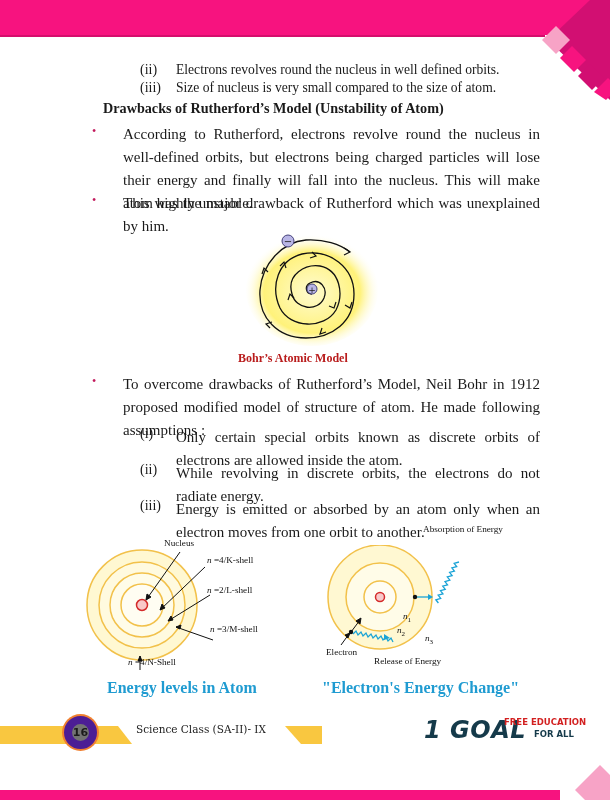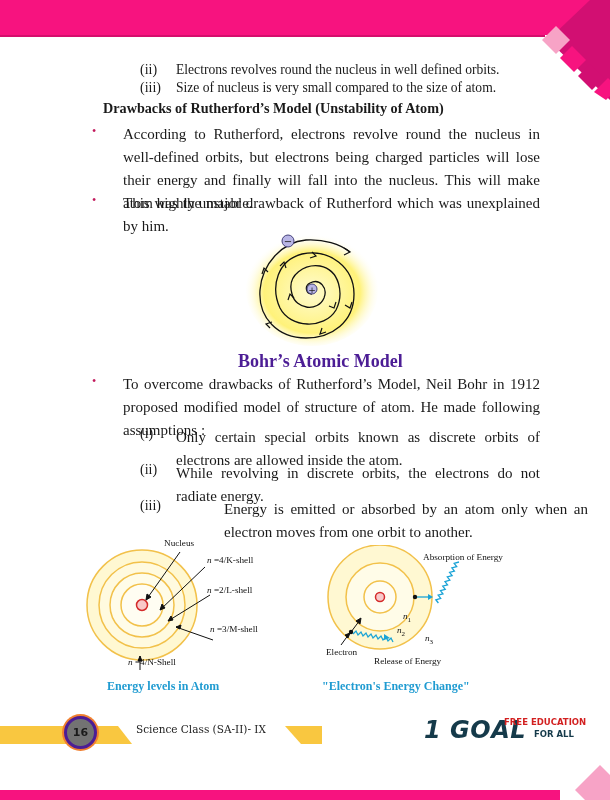--- a/index.html
+++ b/index.html
@@ -13,27 +13,27 @@
   .top-band-line { position: absolute; left: 0; top: 35px; width: 545px; height: 2px; background: #d40e6c; }
   .corner { position: absolute; right: 0; top: 0; width: 90px; height: 100px; }
   .bottom-band { position: absolute; left: 0; top: 790px; width: 560px; height: 10px; background: #f7137f; }
   .corner-bottom { position: absolute; right: 0; top: 740px; width: 90px; height: 60px; }
 
   .line { position: absolute; font-size: 13.6px; line-height: 16px; white-space: nowrap; }
   .just { position: absolute; font-size: 15px; line-height: 23px; text-align: justify; text-align-last: left; }
   .roman { position: absolute; font-size: 14px; line-height: 16px; }
   .bullet { position: absolute; color: #c2185b; font-size: 12px; line-height: 16px; }
   .h-bold { position: absolute; font-weight: bold; font-size: 14.2px; line-height: 16px; white-space: nowrap; }
-  .h-blue { position: absolute; font-weight: bold; font-size: 18px; color: #4c1d95; white-space: nowrap; }
-  .caption { position: absolute; font-weight: bold; font-size: 12px; color: #1f9bd1; white-space: nowrap; text-align: center; }
+  .h-blue { position: absolute; font-weight: bold; font-size: 12px; color: #b91c1c; white-space: nowrap; }
+  .caption { position: absolute; font-weight: bold; font-size: 16px; color: #1f9bd1; white-space: nowrap; text-align: center; }
   .fig-label { position: absolute; font-size: 9.2px; white-space: nowrap; color: #111; }
   .fig-label i { font-style: italic; }
   .page-num {
     position: absolute; left: 64px; top: 716px; width: 33px; height: 33px; border-radius: 50%;
-    background: #737373; border: 3px solid #4c1d95; box-shadow: 0 0 0 2px #f08030;
+    background: #737373; border: 8px solid #4c1d95; box-shadow: 0 0 0 2px #f08030;
     font-family: "DejaVu Sans", sans-serif; font-weight: bold; font-size: 11px; color: #1a1a1a;
     display: flex; align-items: center; justify-content: center; box-sizing: border-box;
   }
   .footer-title { position: absolute; left: 136px; top: 723px; font-family: "DejaVu Serif", serif; font-size: 10.5px; color: #222; white-space: nowrap; }
   .logo-main { position: absolute; left: 424px; top: 716px; font-family: "DejaVu Sans", sans-serif; font-weight: bold; font-size: 24px; color: #153a4a; letter-spacing: 0.5px; font-style: italic; white-space: nowrap; }
   .logo-red { position: absolute; left: 504px; top: 717px; font-family: "DejaVu Sans", sans-serif; font-weight: bold; font-size: 8.5px; color: #d21f1f; white-space: nowrap; }
   .logo-sub { position: absolute; left: 534px; top: 729px; font-family: "DejaVu Sans", sans-serif; font-weight: bold; font-size: 8.5px; color: #153a4a; white-space: nowrap; }
 </style>
 </head>
 <body>
@@ -90,21 +90,21 @@
 <div class="h-blue" style="left:238px; top:351px;">Bohr’s Atomic Model</div>
 
 <div class="bullet" style="left:92px; top:373px;">•</div>
 <div class="just" style="left:123px; top:373px; width:417px;">To overcome drawbacks of Rutherford’s Model, Neil Bohr in 1912 proposed modified model of structure of atom. He made following assumptions :</div>
 
 <div class="roman" style="left:140px; top:426px;">(i)</div>
 <div class="just" style="left:176px; top:426px; width:364px;">Only certain special orbits known as discrete orbits of electrons are allowed inside the atom.</div>
 <div class="roman" style="left:140px; top:462px;">(ii)</div>
 <div class="just" style="left:176px; top:462px; width:364px;">While revolving in discrete orbits, the electrons do not radiate energy.</div>
 <div class="roman" style="left:140px; top:498px;">(iii)</div>
-<div class="just" style="left:176px; top:498px; width:364px;margin-left:48px;">Energy is emitted or absorbed by an atom only when an electron moves from one orbit to another.</div>
+<div class="just" style="left:176px; top:498px; width:364px;">Energy is emitted or absorbed by an atom only when an electron moves from one orbit to another.</div>
 
 <svg style="position:absolute; left:80px; top:540px; width:200px; height:140px;" viewBox="0 0 200 140">
   <circle cx="62" cy="65" r="55" fill="#fff8d2" stroke="#f2c14a" stroke-width="1.5"></circle>
   <circle cx="62" cy="65" r="43" fill="#fffadf" stroke="#f2c14a" stroke-width="1.5"></circle>
   <circle cx="62" cy="65" r="32" fill="#fffce8" stroke="#f2c14a" stroke-width="1.5"></circle>
   <circle cx="62" cy="65" r="21" fill="#fffdf2" stroke="#f2c14a" stroke-width="1.5"></circle>
   <circle cx="62" cy="65" r="5.5" fill="#f9c9c9" stroke="#d42a2a" stroke-width="1.5"></circle>
   <g stroke="#111" stroke-width="1" fill="#111">
     <line x1="100" y1="12" x2="66" y2="60"></line>
       <polygon points="66,60 67,54 71,57"></polygon>
@@ -139,21 +139,21 @@
   <path d="M 38 89 l 3 -3 l 2 4 l 3 -3 l 2 4 l 3 -3 l 2 4 l 3 -3 l 2 4 l 3 -3 l 2 4 l 3 -3 l 2 4 l 3 -3 l 2 4 l 3 -3 l 2 4" fill="none" stroke="#1aa3d6" stroke-width="1.3"></path>
   <polygon points="75,93 69,89 69,95" fill="#1aa3d6"></polygon>
   <circle cx="36" cy="87" r="2.2" fill="#111"></circle>
   <g stroke="#111" stroke-width="1" fill="#111">
     <line x1="36" y1="87" x2="45" y2="75"></line>
       <polygon points="46,73 41,76 45,79"></polygon>
     <line x1="26" y1="100" x2="34" y2="89"></line>
       <polygon points="35,88 30,90 33,93"></polygon>
   </g>
 </svg>
-<div class="fig-label" style="left:423px; top:552px;">Absorption of Energy</div>
+<div class="fig-label" style="left:423px; top:524px;">Absorption of Energy</div>
 <div class="fig-label" style="left:403px; top:611px;"><i>n</i><sub style="font-size:7px;">1</sub></div>
 <div class="fig-label" style="left:397px; top:625px;"><i>n</i><sub style="font-size:7px;">2</sub></div>
 <div class="fig-label" style="left:425px; top:633px;"><i>n</i><sub style="font-size:7px;">3</sub></div>
 <div class="fig-label" style="left:326px; top:647px;">Electron</div>
 <div class="fig-label" style="left:374px; top:656px;">Release of Energy</div>
 <div class="caption" style="left:322px; top:679px;">"Electron's Energy Change"</div>
 
 <svg style="position:absolute; left:0; top:722px; width:330px; height:26px;" viewBox="0 0 330 26">
   <polygon points="0,4 118,4 132,22 0,22" fill="#f9c740"></polygon>
   <polygon points="285,4 322,4 322,22 301,22" fill="#f9c740"></polygon>

